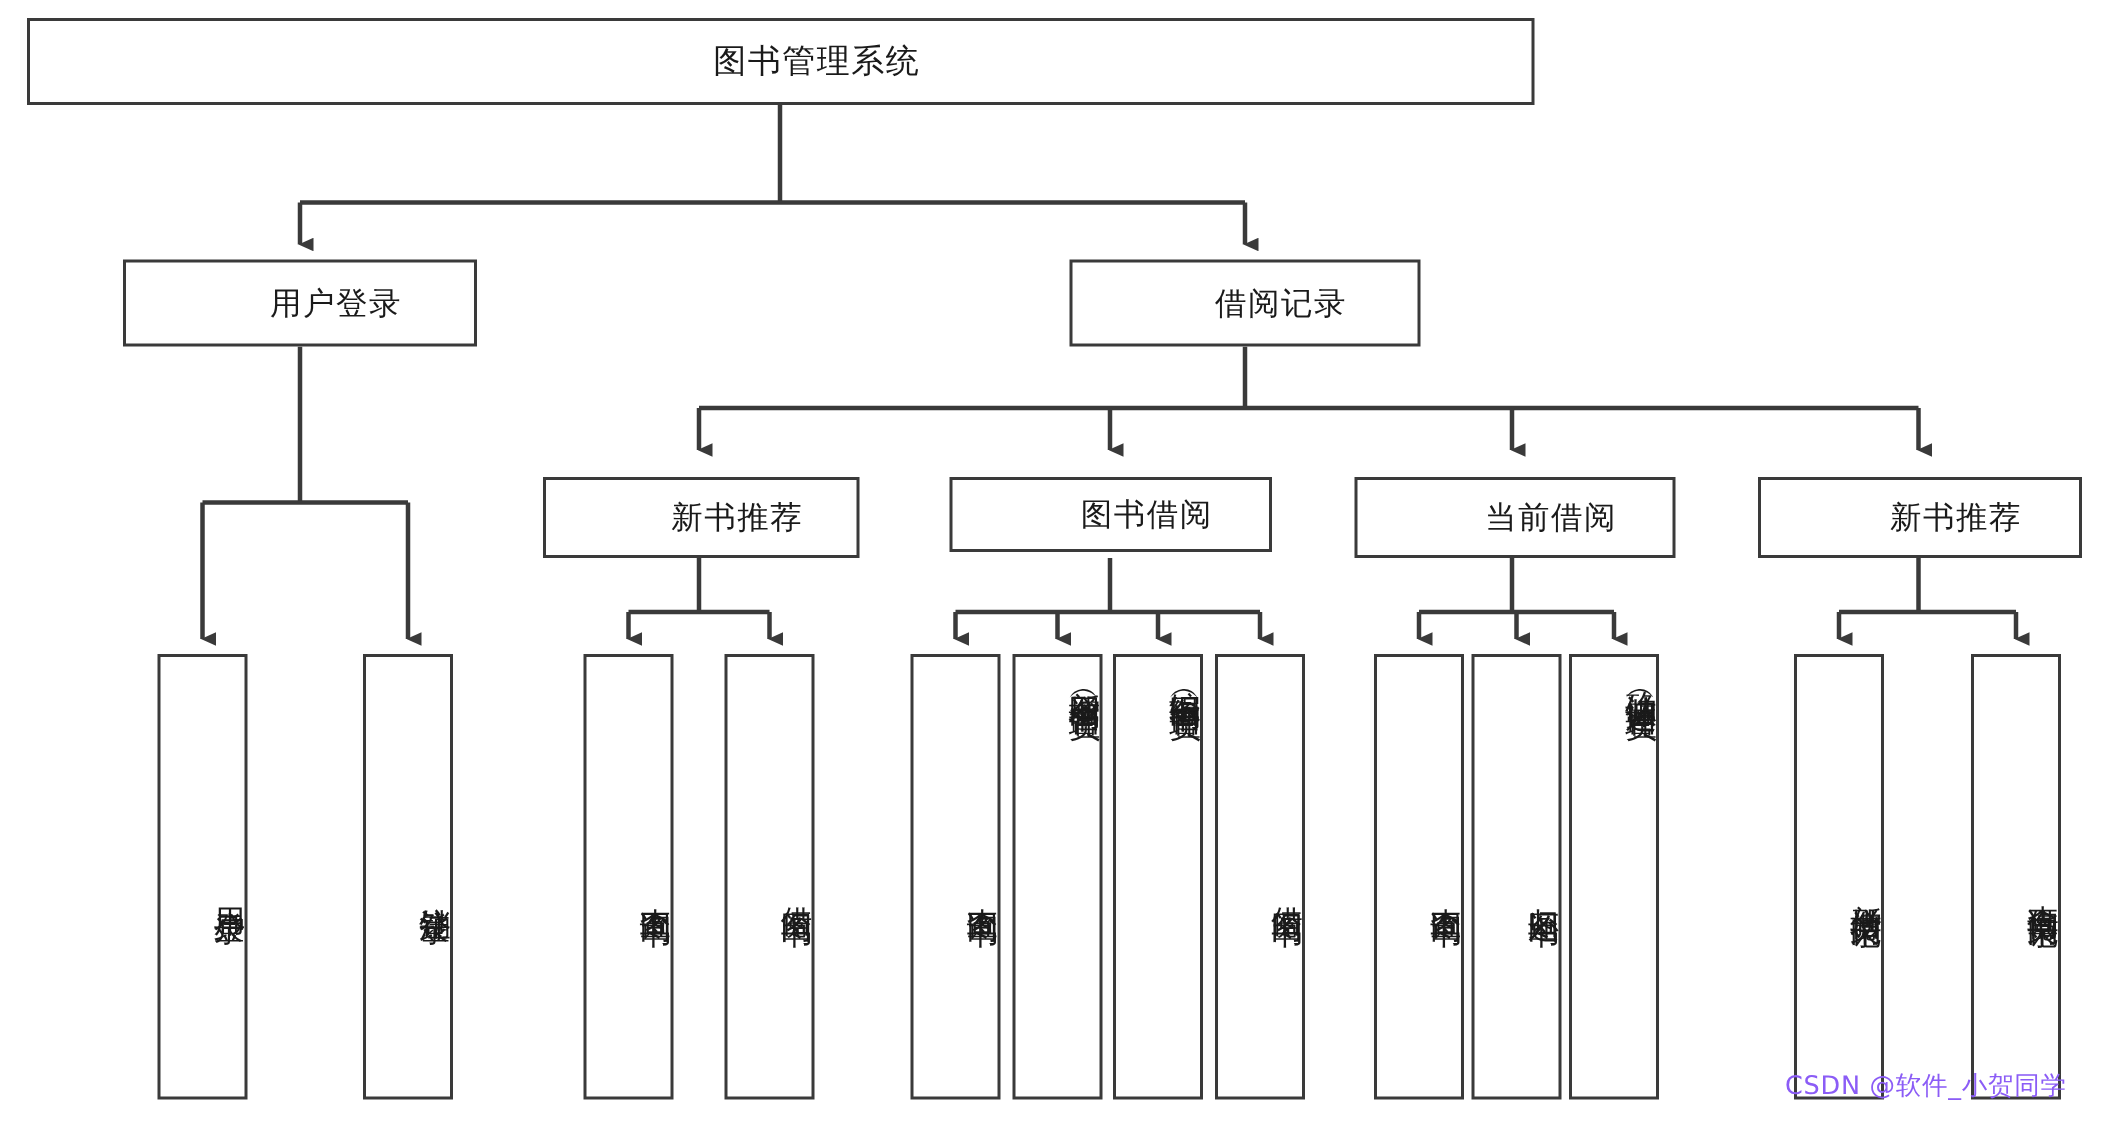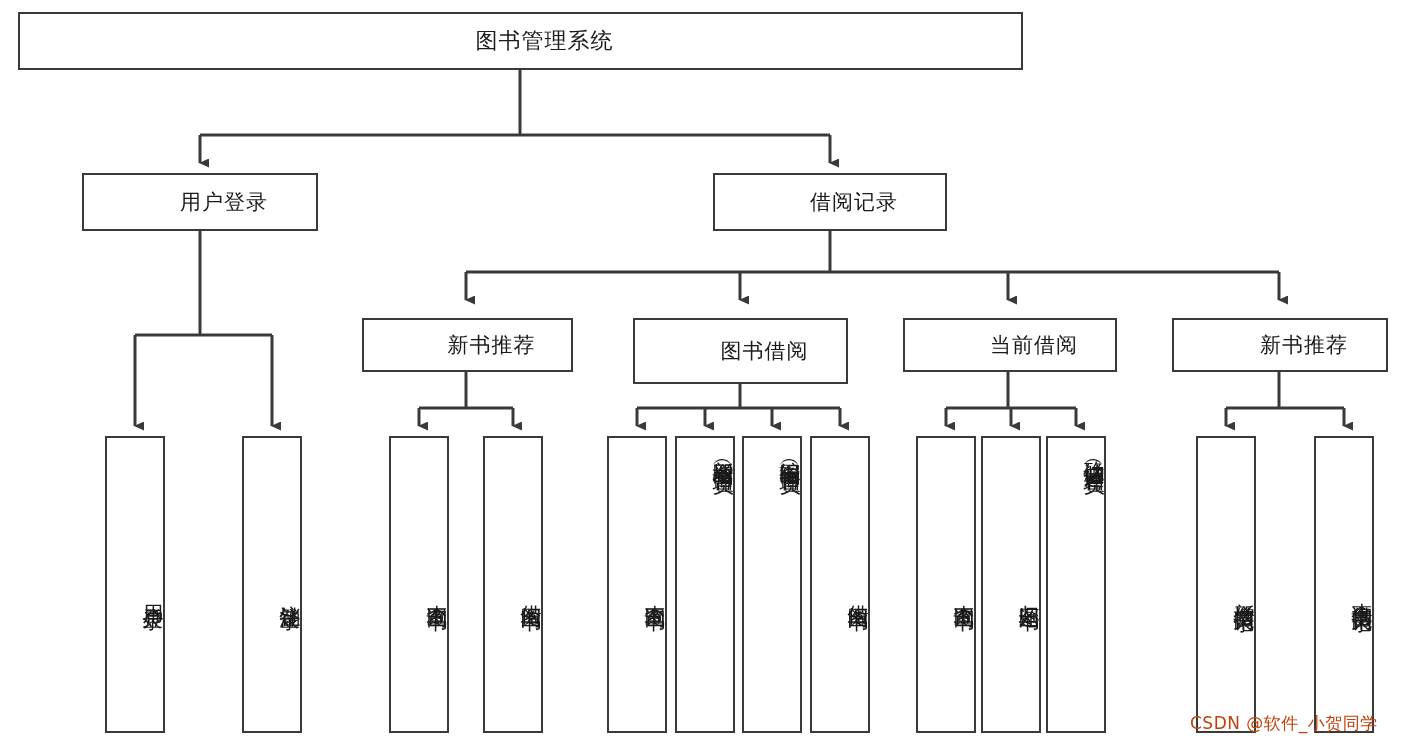--- a/index.html
+++ b/index.html
@@ -60,21 +60,21 @@
   .node-v .vtext {
     writing-mode: vertical-rl;
     text-orientation: upright;
     display: block;
   }
   .watermark {
     position: absolute;
     left: 1190px;
     top: 712px;
     font-size: 17px;
-    color: #c2410c;
+    color: #8b5cf6;
     white-space: nowrap;
     letter-spacing: 0.5px;
   }
 </style>
 </head>
 <body>
 
 <div id="diagram-root">
 
   <svg id="edge-layer" viewBox="0 0 1405 747" xmlns="http://www.w3.org/2000/svg">
@@ -134,21 +134,21 @@
   <div class="node node-h" style="left:82px; top:173px; width:236px; height:58px;">
     <span>用户登录</span>
   </div>
   <div class="node node-h" style="left:713px; top:173px; width:234px; height:58px;">
     <span>借阅记录</span>
   </div>
 
   <div class="node node-h" style="left:362px; top:318px; width:211px; height:54px;">
     <span>新书推荐</span>
   </div>
-  <div class="node node-h" style="left:633px; top:318px; width:215px; height:66px;">
+  <div class="node node-h" style="left:633px; top:318px; width:215px; height:50px;">
     <span>图书借阅</span>
   </div>
   <div class="node node-h" style="left:903px; top:318px; width:214px; height:54px;">
     <span>当前借阅</span>
   </div>
   <div class="node node-h" style="left:1172px; top:318px; width:216px; height:54px;">
     <span>新书推荐</span>
   </div>
 
   <div class="node node-v" style="left:105px; top:436px; width:60px; height:297px;">

